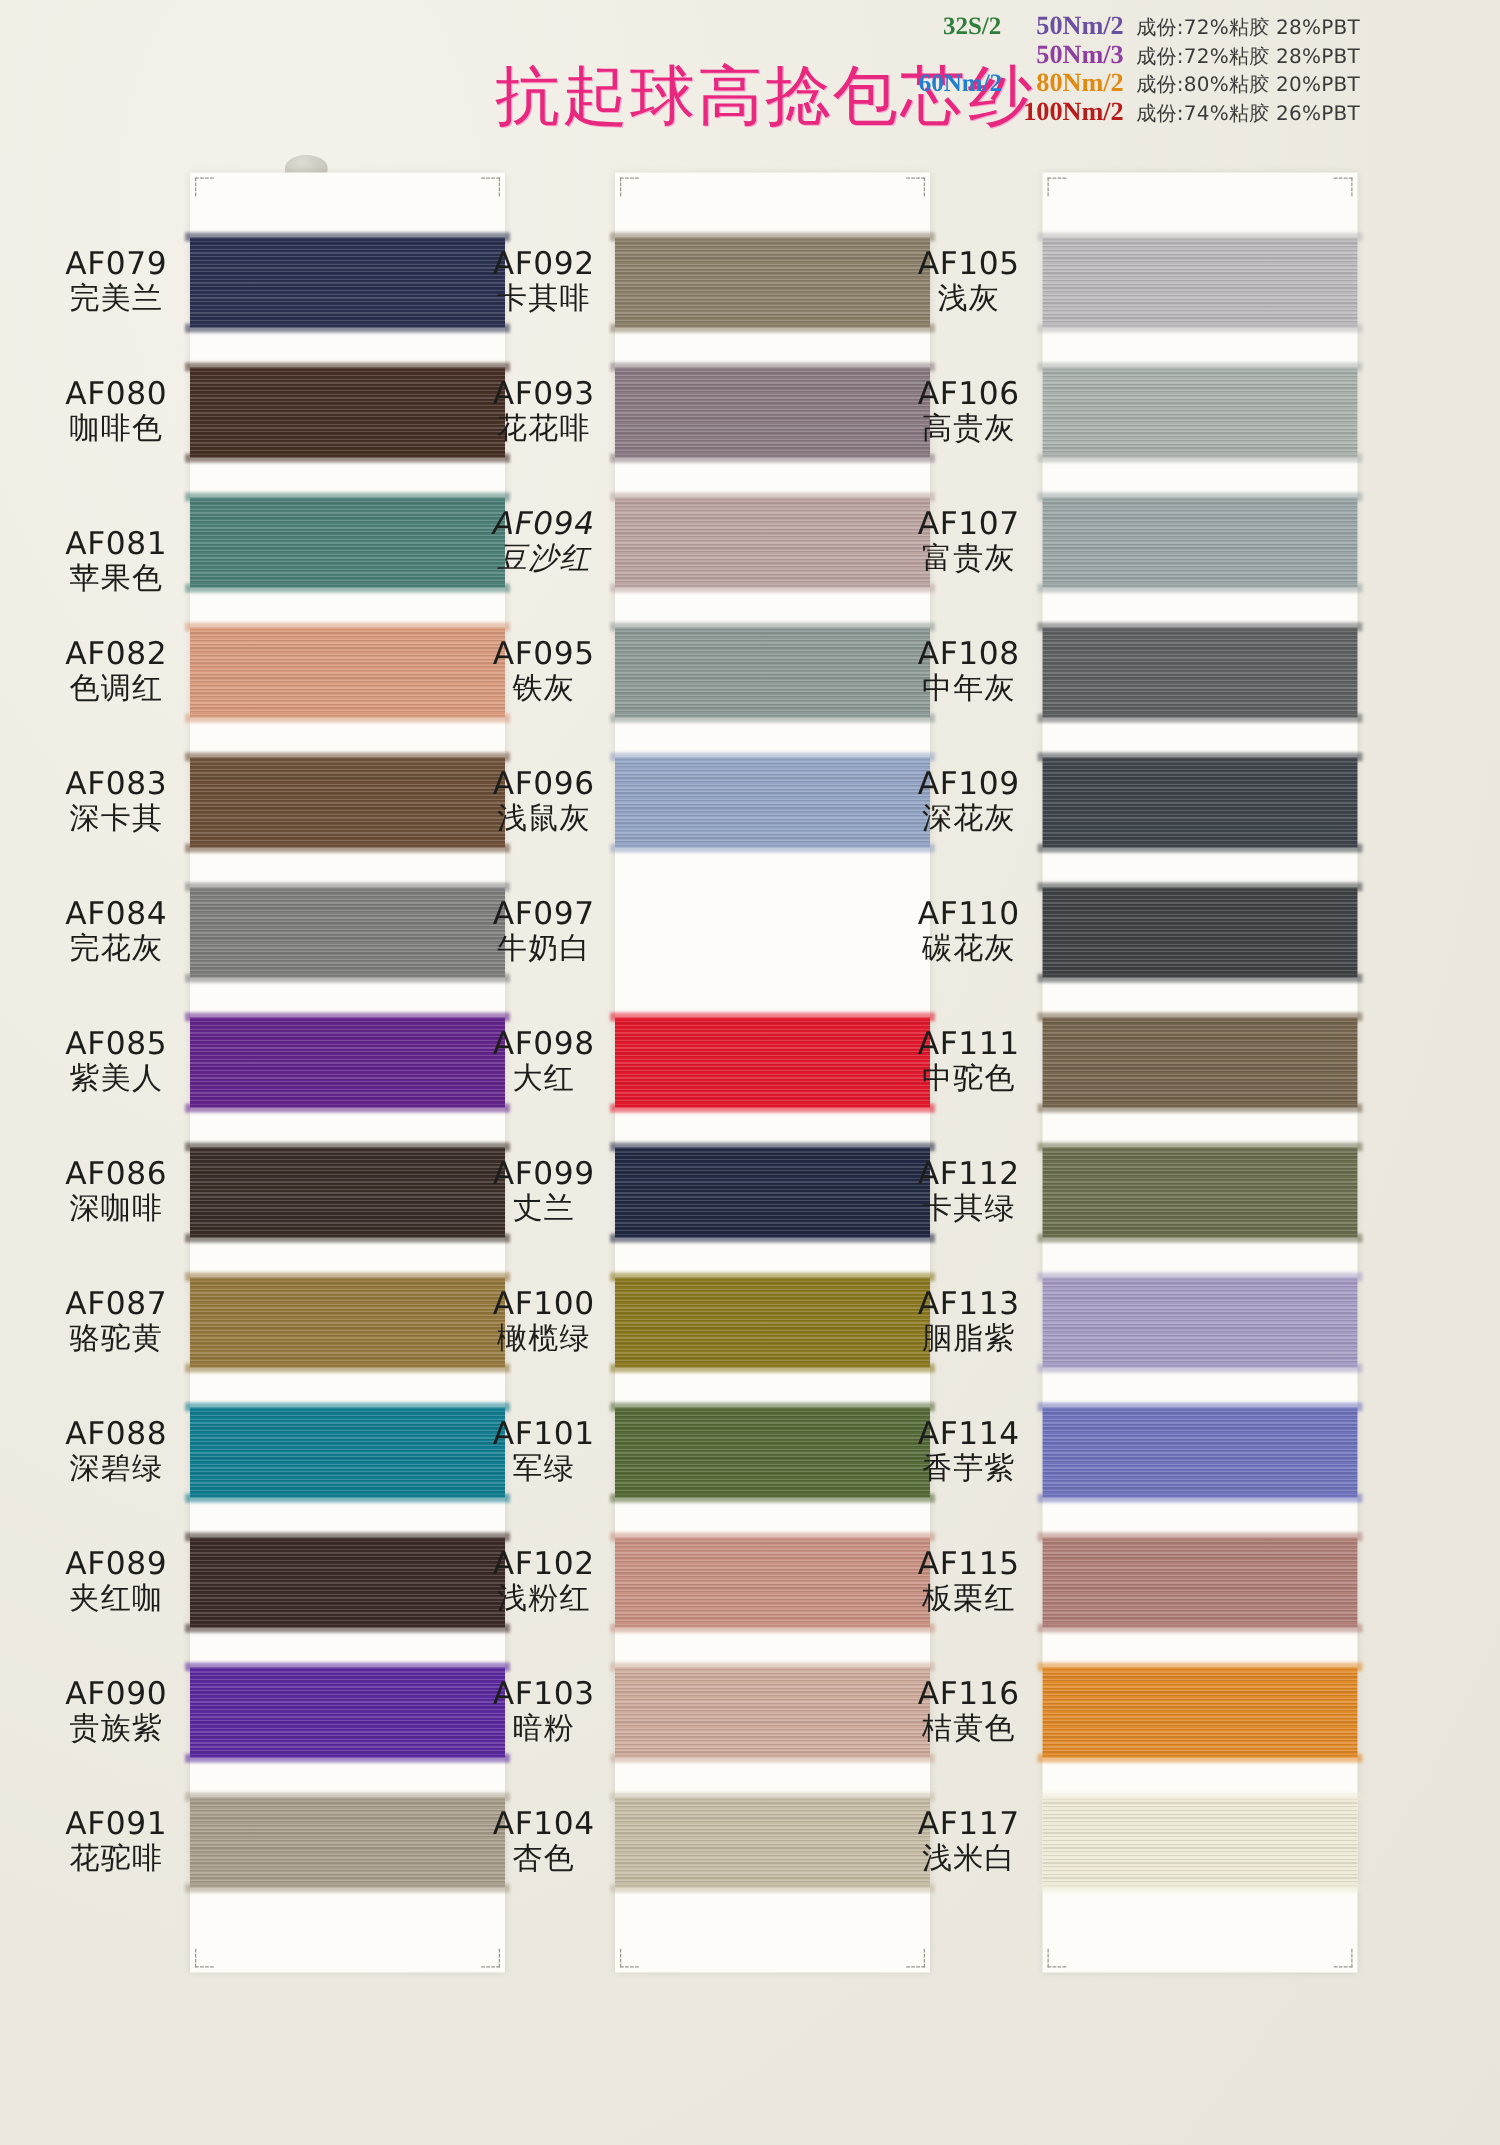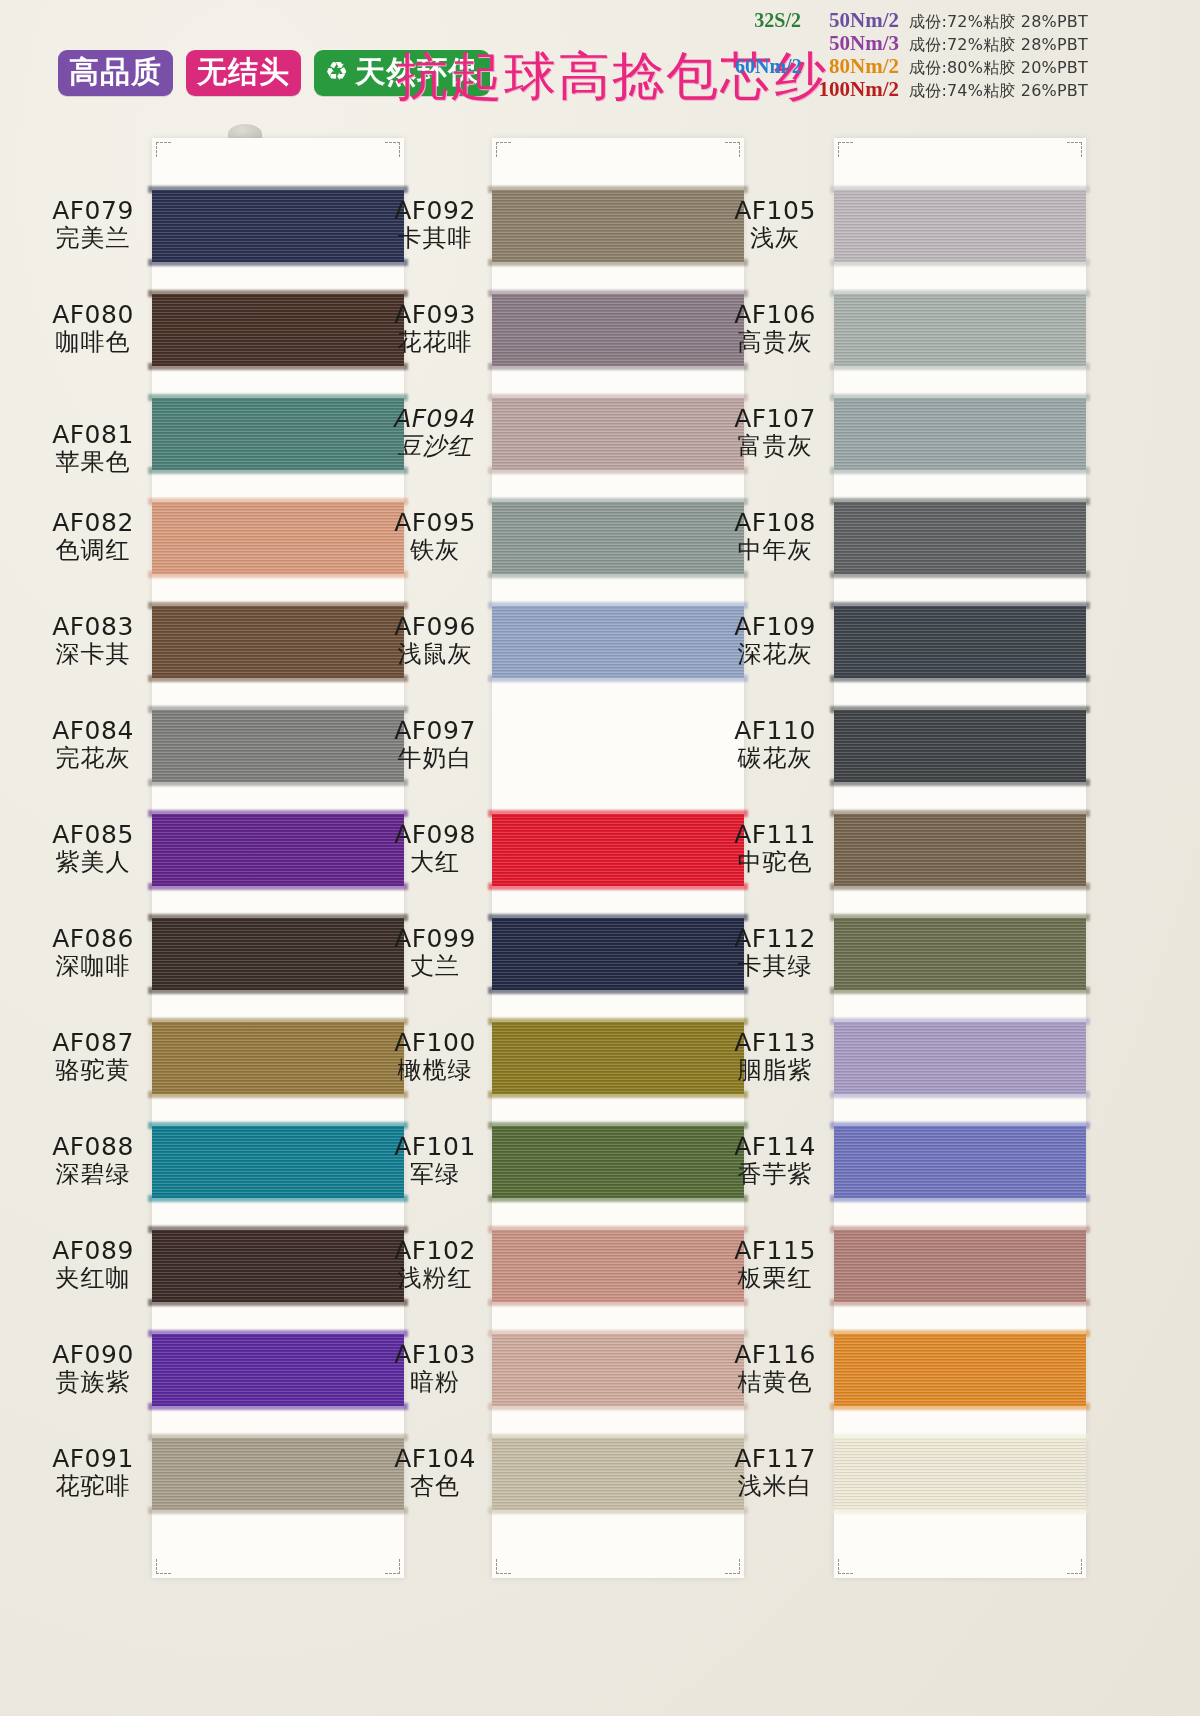--- a/index.html
+++ b/index.html
@@ -115,32 +115,20 @@
   }
   .watermark small{display:block;font-size:8px;font-style:normal;font-weight:normal;letter-spacing:2px;}
 </style>
 </head>
 <body>
 
 <div class="paper-bg"></div>
 
 <div class="header">
 
-  <div class="badges">
-    <div class="badge b1">
-      <span>高品质</span>
-    </div>
-    <div class="badge b2">
-      <span>无结头</span>
-    </div>
-    <div class="badge b3">
-      <span class="recycle-icon">♻</span>
-      <span>天然环保</span>
-    </div>
-  </div>
 
   <div class="main-title">抗起球高捻包芯纱</div>
 
   <div class="spec">
     <div class="spec-row">
       <span class="spec-c1" style="color:#2f7d3a">32S/2</span>
       <span class="spec-c2" style="color:#6b4fa0">50Nm/2</span>
       <span class="spec-c3">成份:72%粘胶 28%PBT</span>
     </div>
     <div class="spec-row">

